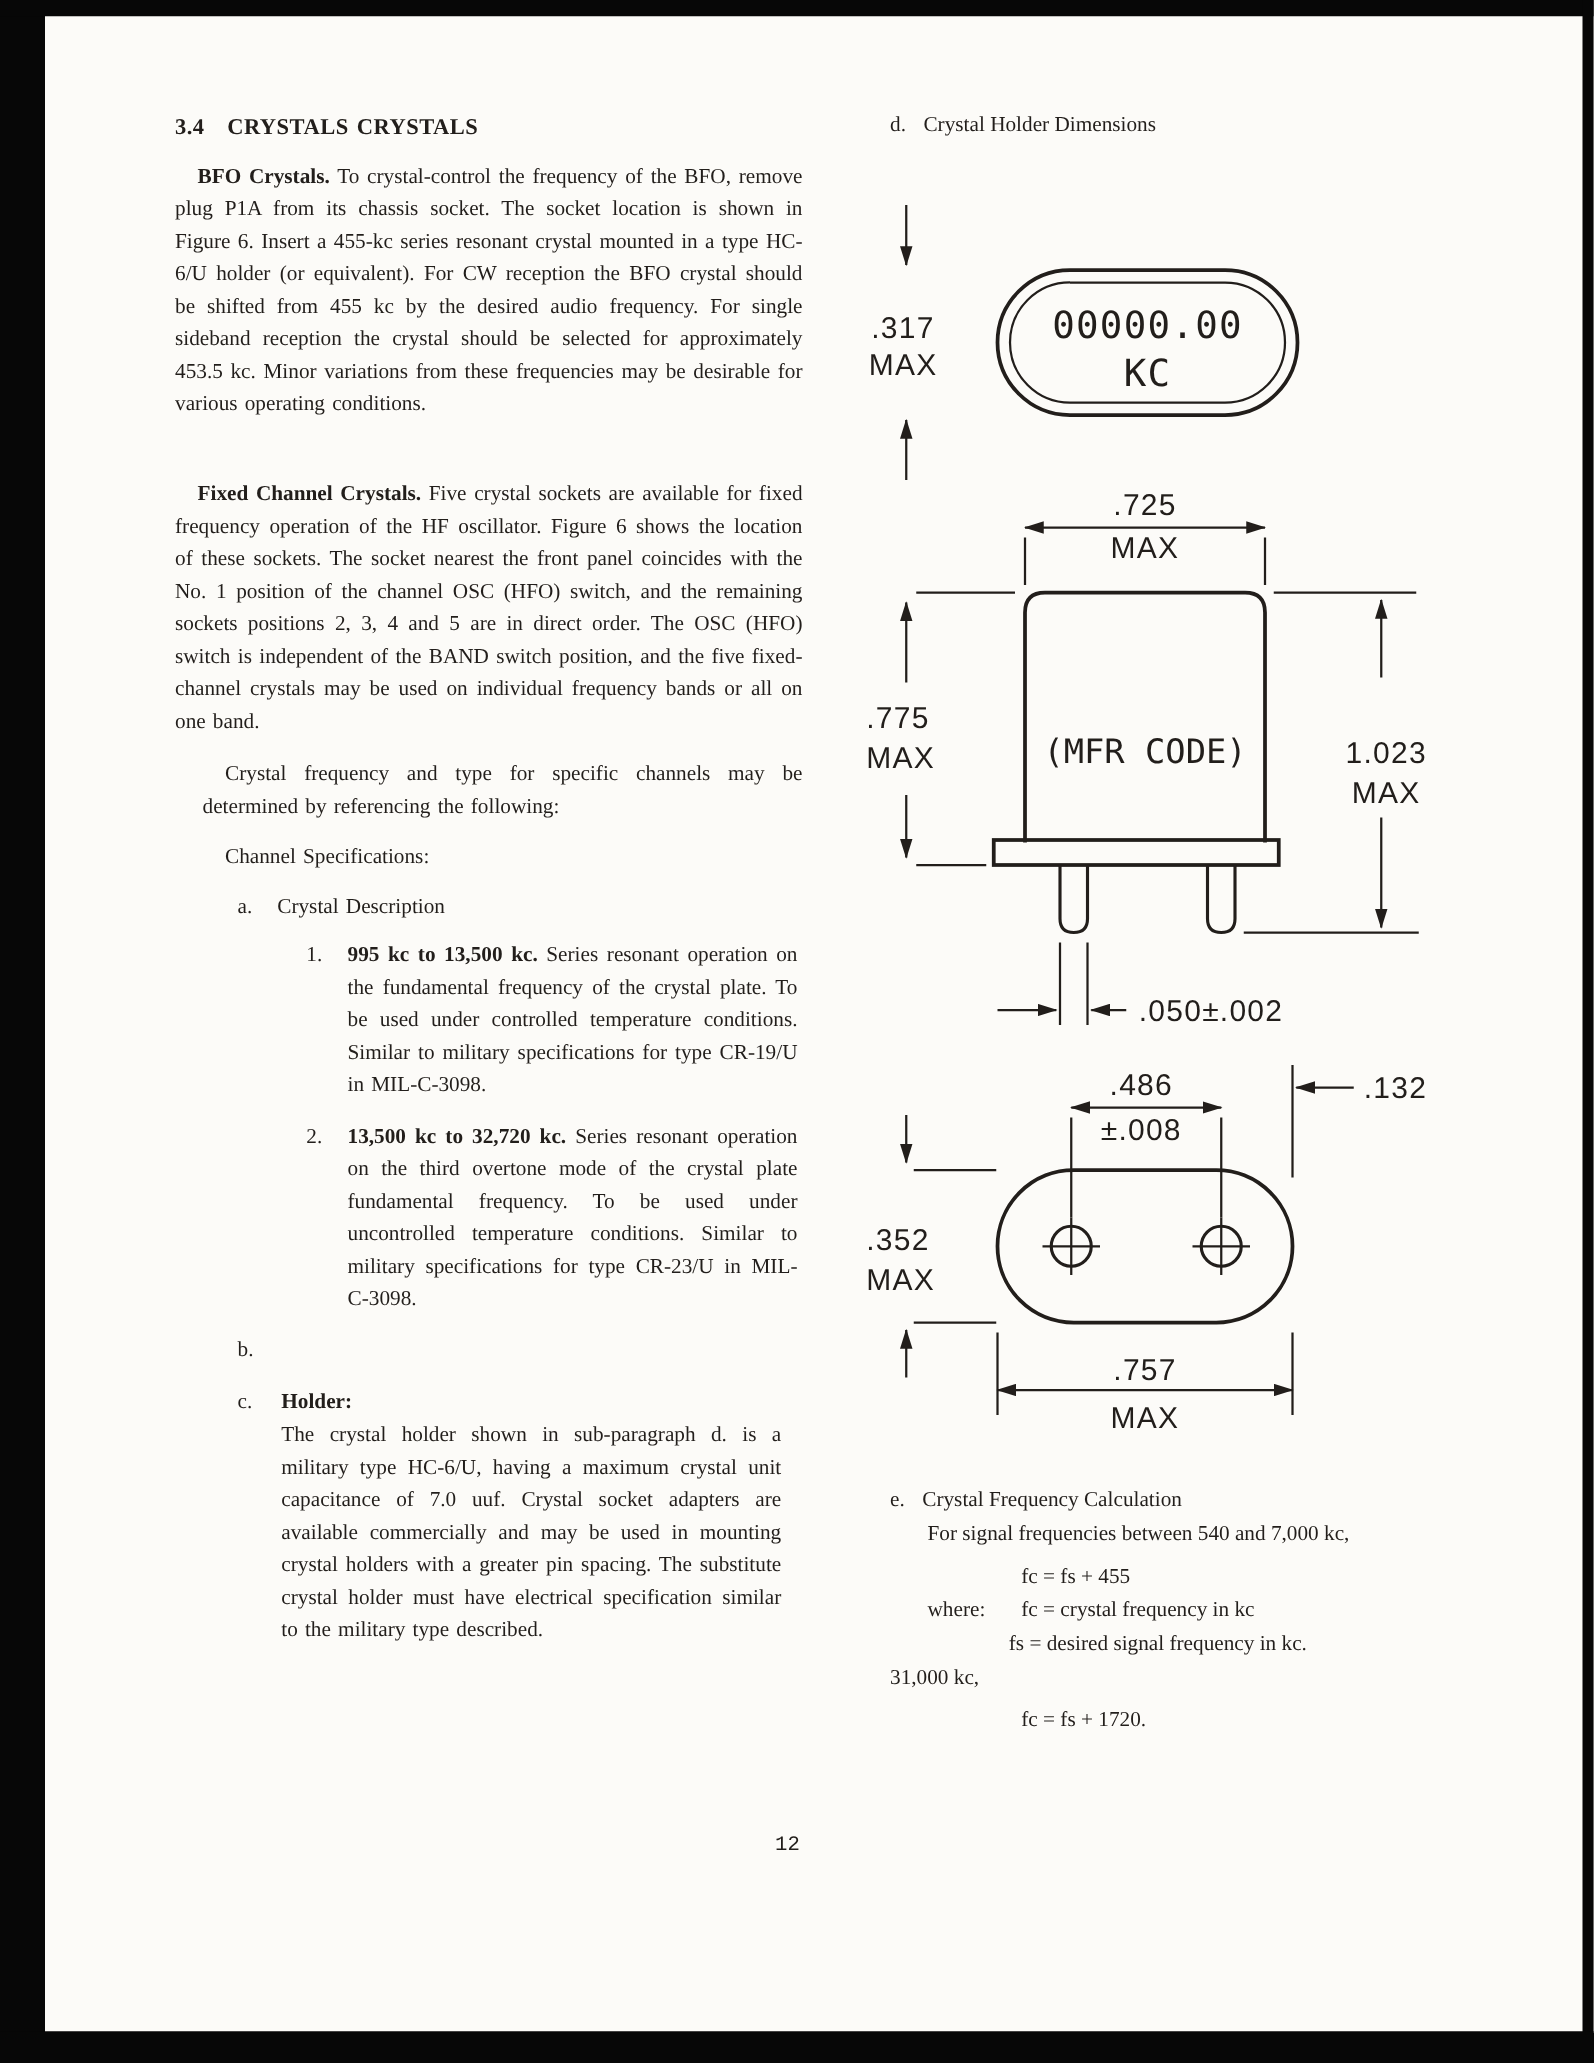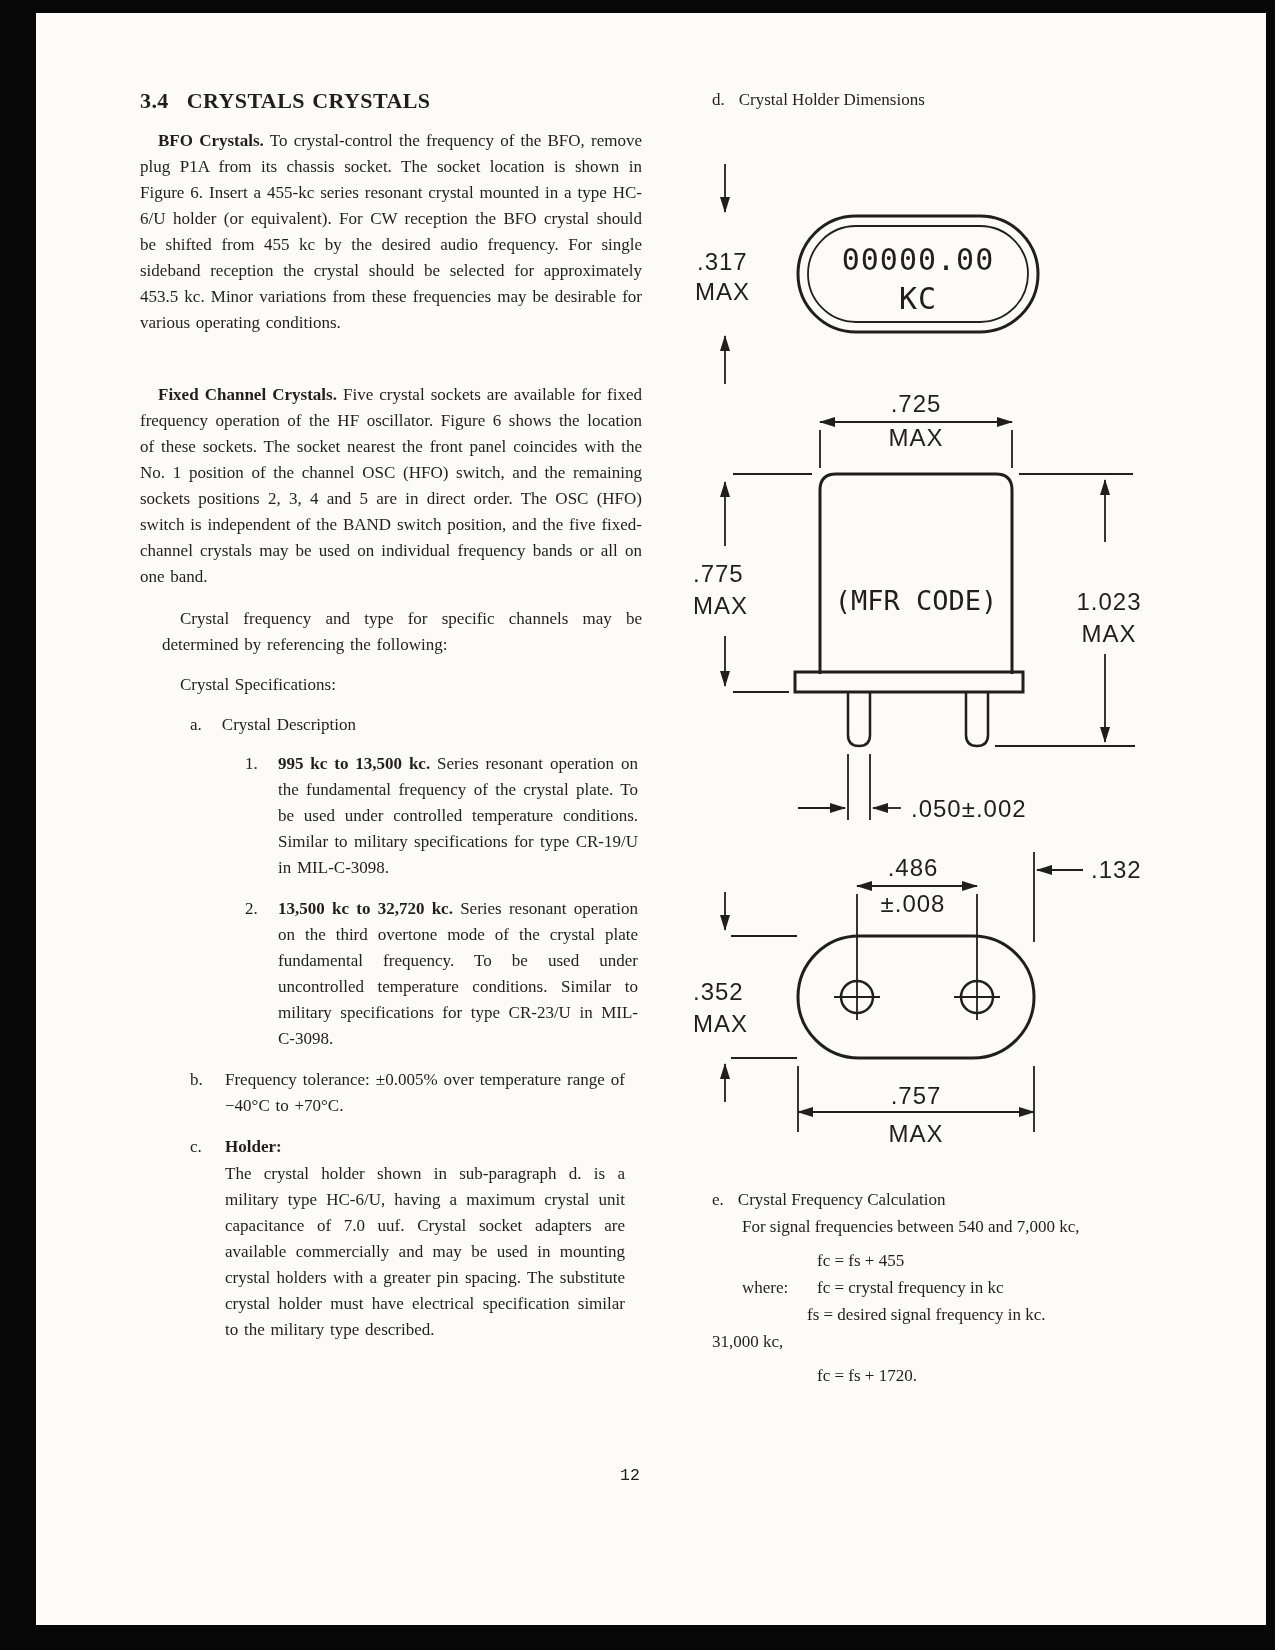--- a/index.html
+++ b/index.html
@@ -10,21 +10,21 @@
   
   .edge { position:absolute; background:#070707; }
   .edge-top    { left:0; top:0; width:1275px; height:13px; }
   .edge-left   { left:0; top:0; width:36px; height:1650px; }
   .edge-right  { right:0; top:0; width:9px; height:1650px; }
   .edge-bottom { left:0; bottom:0; width:1275px; height:25px; }
 
   
   .col-left { position:absolute; left:140px; top:88px; width:502px;
               font-size:17px; line-height:26px; text-align:justify; word-spacing:1.5px; }
-  .heading { display:flex; gap:18px; font-weight:bold; font-size:22px; letter-spacing:.4px;
+  .heading { display:flex; gap:18px; font-weight:bold; font-size:18px; letter-spacing:.4px;
              text-align:left; margin-bottom:14px; }
   p.para { margin-bottom:16px; text-indent:18px; }
   p.para.gap-lg { margin-bottom:46px; }
   .lead { font-weight:bold; }
   p.plain { margin-bottom:14px; text-indent:18px;margin-left:22px; }
 
   .item { display:flex; margin-bottom:15px; text-align:justify; }
   .level-a { margin-left:50px; gap:20px; margin-bottom:13px; text-align:left; }
   .level-num { margin-left:105px; }
   .level-num .item-label { width:33px; flex:none; }
@@ -75,21 +75,21 @@
       <span>To crystal-control the frequency of the BFO, remove plug P1A from its chassis socket. The socket location is shown in Figure 6. Insert a 455-kc series resonant crystal mounted in a type HC-6/U holder (or equivalent). For CW reception the BFO crystal should be shifted from 455 kc by the desired audio frequency. For single sideband reception the crystal should be selected for approximately 453.5 kc. Minor variations from these frequencies may be desirable for various operating conditions.</span>
     </p>
 
     <p class="para">
       <span class="lead">Fixed Channel Crystals.</span>
       <span>Five crystal sockets are available for fixed frequency operation of the HF oscillator. Figure 6 shows the location of these sockets. The socket nearest the front panel coincides with the No. 1 position of the channel OSC (HFO) switch, and the remaining sockets positions 2, 3, 4 and 5 are in direct order. The OSC (HFO) switch is independent of the BAND switch position, and the five fixed-channel crystals may be used on individual frequency bands or all on one band.</span>
     </p>
 
     <p class="plain">Crystal frequency and type for specific channels may be determined by referencing the following:</p>
 
-    <p class="plain">Crystal Specifications:</p>
+    <p class="plain">Channel Specifications:</p>
 
     <div class="item level-a">
       <span class="item-label">a.</span>
       <span>Crystal Description</span>
     </div>
 
     <div class="item level-num">
       <span class="item-label">1.</span>
       <div class="item-body">
         <span class="lead">995 kc to 13,500 kc.</span>
@@ -100,21 +100,20 @@
     <div class="item level-num">
       <span class="item-label">2.</span>
       <div class="item-body">
         <span class="lead">13,500 kc to 32,720 kc.</span>
         <span>Series resonant operation on the third overtone mode of the crystal plate fundamental frequency. To be used under uncontrolled temperature conditions. Similar to military specifications for type CR-23/U in MIL-C-3098.</span>
       </div>
     </div>
 
     <div class="item level-b">
       <span class="item-label">b.</span>
-      <div class="item-body">Frequency tolerance: ±0.005% over temperature range of −40°C to +70°C.</div>
     </div>
 
     <div class="item level-b">
       <span class="item-label">c.</span>
       <div class="item-body">
         <div class="c-title">Holder:</div>
         <div>The crystal holder shown in sub-paragraph d. is a military type HC-6/U, having a maximum crystal unit capacitance of 7.0 uuf. Crystal socket adapters are available commercially and may be used in mounting crystal holders with a greater pin spacing. The substitute crystal holder must have electrical specification similar to the military type described.</div>
       </div>
     </div>
   </div>

